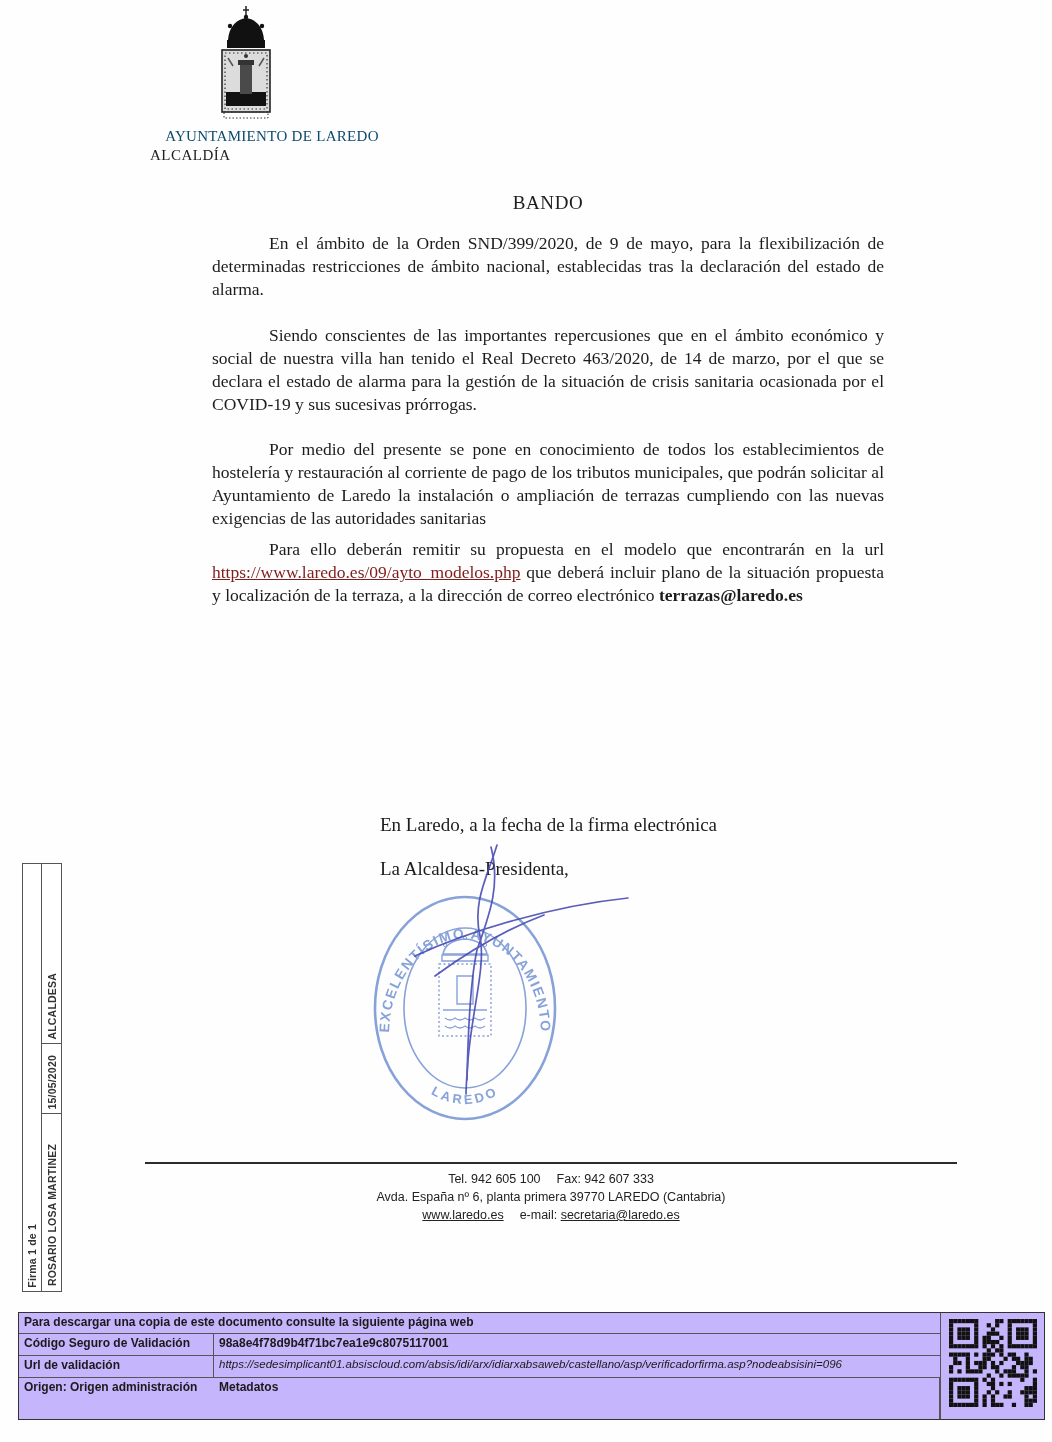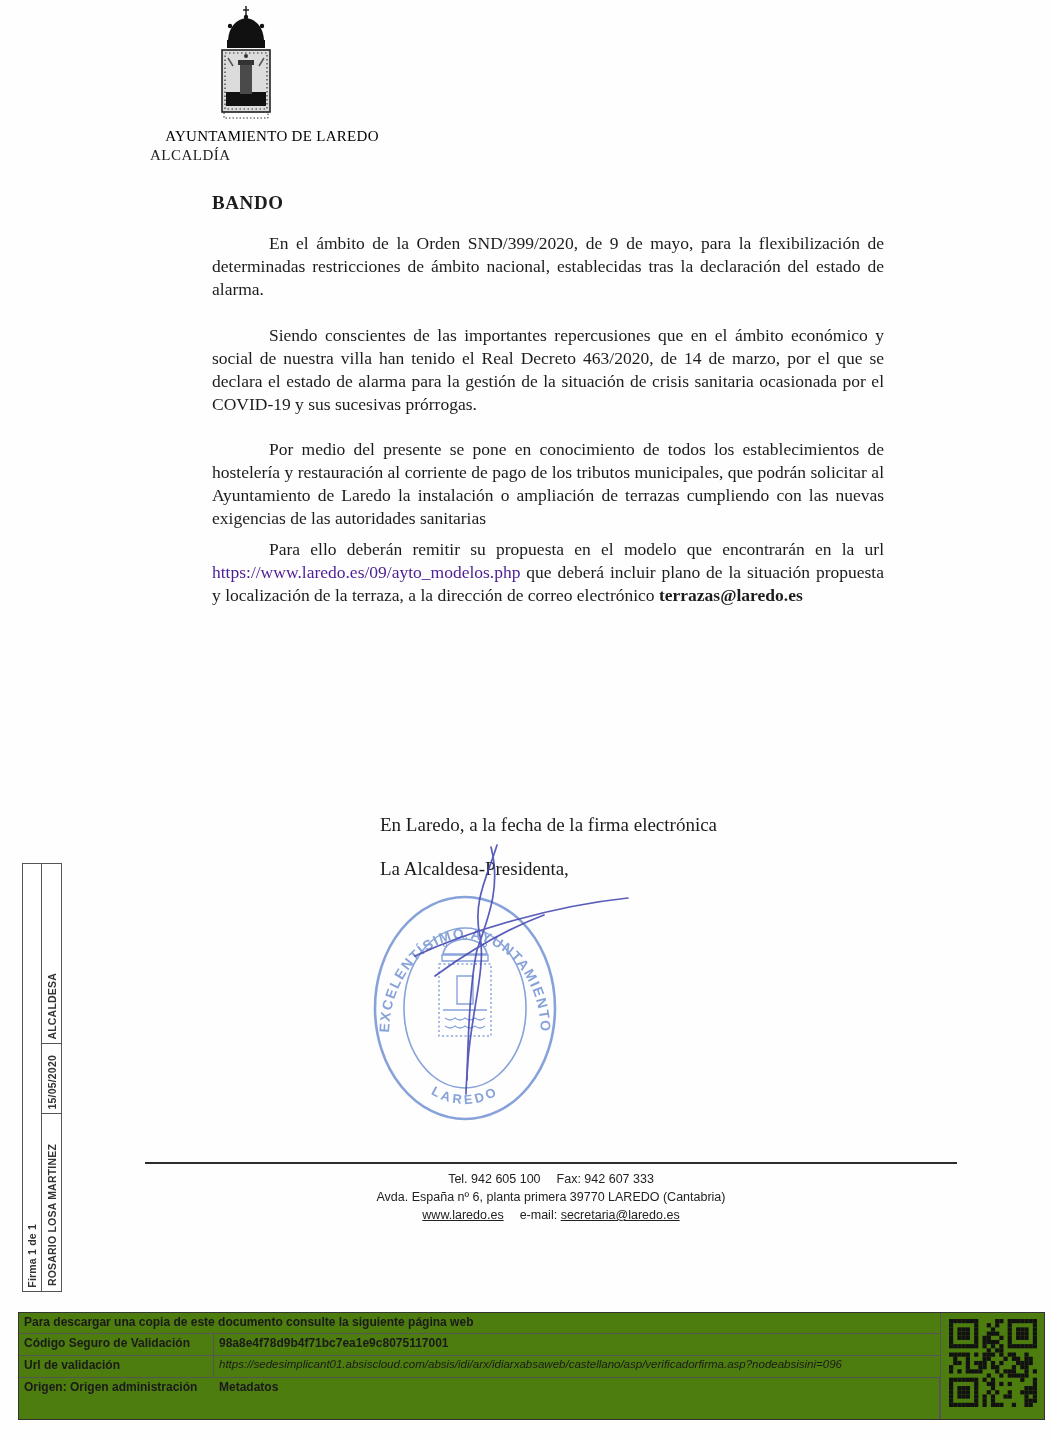--- a/index.html
+++ b/index.html
@@ -8,30 +8,30 @@
   }
   html,body{margin:0;padding:0;background:#888;}
   .page{
     position:relative;width:1052px;height:1442px;background:#fefefe;
     margin:0 auto;overflow:hidden;
     font-family:"Liberation Serif","DejaVu Serif",serif;color:#1c1c1c;
   }
   
   .logo{position:absolute;left:216px;top:6px;width:60px;height:120px;}
   .org{position:absolute;left:150px;top:128px;width:244px;text-align:center;
-       font-size:15px;letter-spacing:.3px;color:#000000;}
+       font-size:15px;letter-spacing:.3px;color:#0c4a6e;}
   .dept{position:absolute;left:150px;top:147px;width:244px;text-align:left;
        font-size:15px;letter-spacing:.5px;color:#222;}
   
-  .title{position:absolute;left:212px;top:192px;width:672px;text-align:left;
-       font-weight:bold;font-size:19px;letter-spacing:.6px;}
+  .title{position:absolute;left:212px;top:192px;width:672px;text-align:center;
+       font-weight:normal;font-size:19px;letter-spacing:.6px;}
   .para{position:absolute;left:212px;width:672px;font-size:17.5px;line-height:23px;
        text-align:justify;text-indent:57px;}
   .p1{top:232px}.p2{top:324px}.p3{top:438px}.p4{top:538px}.p5{top:652px}.p6{top:736px}
-  .doclink{color:#4c1d95;}
+  .doclink{text-decoration:underline;color:#7f1d1d;}
   .docemail{font-weight:bold;}
   .sig-line{position:absolute;left:380px;font-size:19px;}
   .sig1{top:814px}.sig2{top:858px}
   
   .stamp{position:absolute;left:365px;top:888px;width:200px;height:240px;opacity:.92;}
   .stamp *{vector-effect:non-scaling-stroke;}
   .signature{position:absolute;left:360px;top:830px;width:280px;height:280px;pointer-events:none;}
   
   .sidebar{position:absolute;left:22px;top:863px;width:38px;height:427px;
        border:1px solid #555;display:flex;background:#fff;
@@ -49,21 +49,21 @@
   
   .footer-rule{position:absolute;left:145px;top:1162px;width:812px;height:2px;background:#2c2c2c;}
   .footer{position:absolute;left:145px;top:1170px;width:812px;text-align:center;
        font-family:"Liberation Sans","DejaVu Sans",sans-serif;font-size:12.5px;
        line-height:18px;color:#222;}
   .footer .gap{display:inline-block;width:16px;}
   .flink{text-decoration:underline;color:#222;}
   
   .vtable{position:absolute;left:18px;top:1312px;display:grid;
        grid-template-columns:195px 726px 104px;grid-template-rows:21px 22px 22px 41px;
-       border:1.5px solid #333;background:#4d7c0f;
+       border:1.5px solid #333;background:#c4b5fd;
        font-family:"Liberation Sans","DejaVu Sans",sans-serif;font-size:12px;color:#1a1a1a;}
   .vtable .cell{box-sizing:border-box;padding:2px 5px;overflow:hidden;white-space:nowrap;}
   .vt-note{grid-column:1/3;border-bottom:1px solid #555;font-weight:bold;}
   .vt-label{border-right:1px solid #555;border-bottom:1px solid #555;font-weight:bold;}
   .vt-value{border-bottom:1px solid #555;font-weight:bold;}
   .vt-label.last,.vt-value.last{border-bottom:none;}
   .vt-url{font-weight:normal;font-style:italic;font-size:11.5px;}
   .vt-qr{grid-column:3;grid-row:1/5;border-left:1px solid #555;display:flex;
        align-items:flex-start;justify-content:center;padding-top:6px;}
   .meta-gap{display:inline-block;width:26px;}

